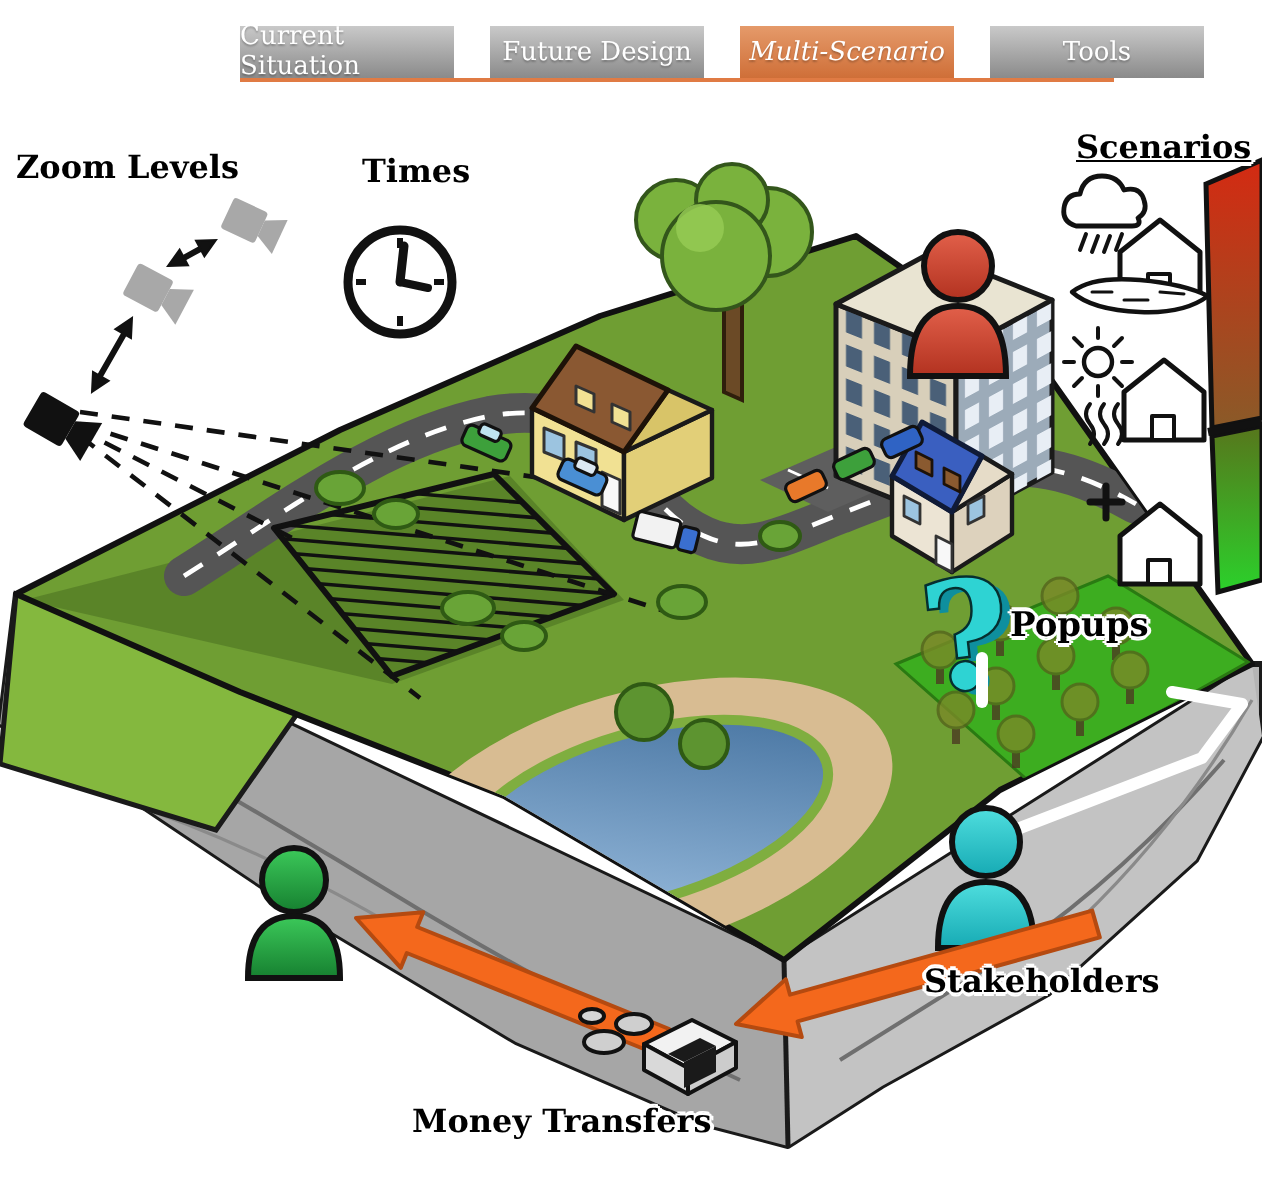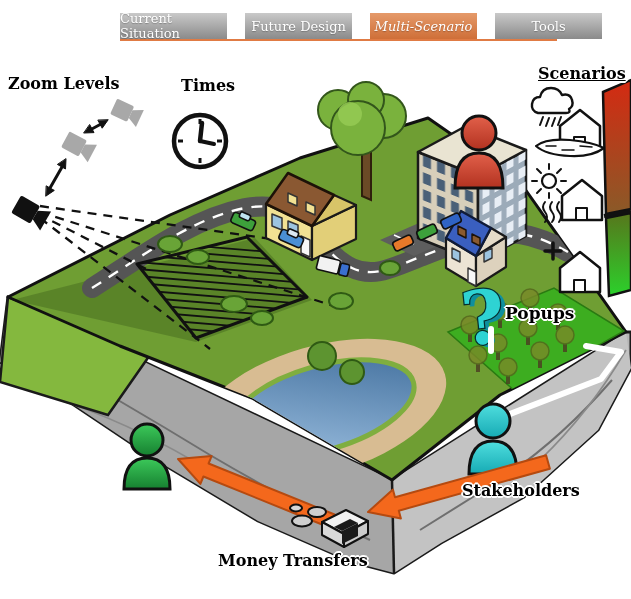--- a/index.html
+++ b/index.html
@@ -19,21 +19,21 @@
   
   .anno{position:absolute;z-index:20;font-weight:bold;font-size:16px;color:#000;
         white-space:nowrap;
         text-shadow:-1px -1px 0 #fff,1px -1px 0 #fff,-1px 1px 0 #fff,1px 1px 0 #fff,
                     0 -2px 0 #fff,0 2px 0 #fff,-2px 0 0 #fff,2px 0 0 #fff;}
   .anno-zoom{left:8px;top:74px;}
   .anno-times{left:181px;top:76px;}
   .anno-scenarios{left:538px;top:64px;text-decoration:underline;}
   .anno-popups{left:505px;top:303px;font-size:17px;}
   .anno-stake{left:452px;top:481px;padding-left:10px;}
-  .anno-money{left:206px;top:551px;margin-left:12px;}
+  .anno-money{left:206px;top:551px;}
 </style>
 </head>
 <body>
 
 <div class="stage">
 
   <div class="tabbar">
     <div class="tab">Current Situation</div>
     <div class="tab">Future Design</div>
     <div class="tab active">Multi-Scenario</div>

